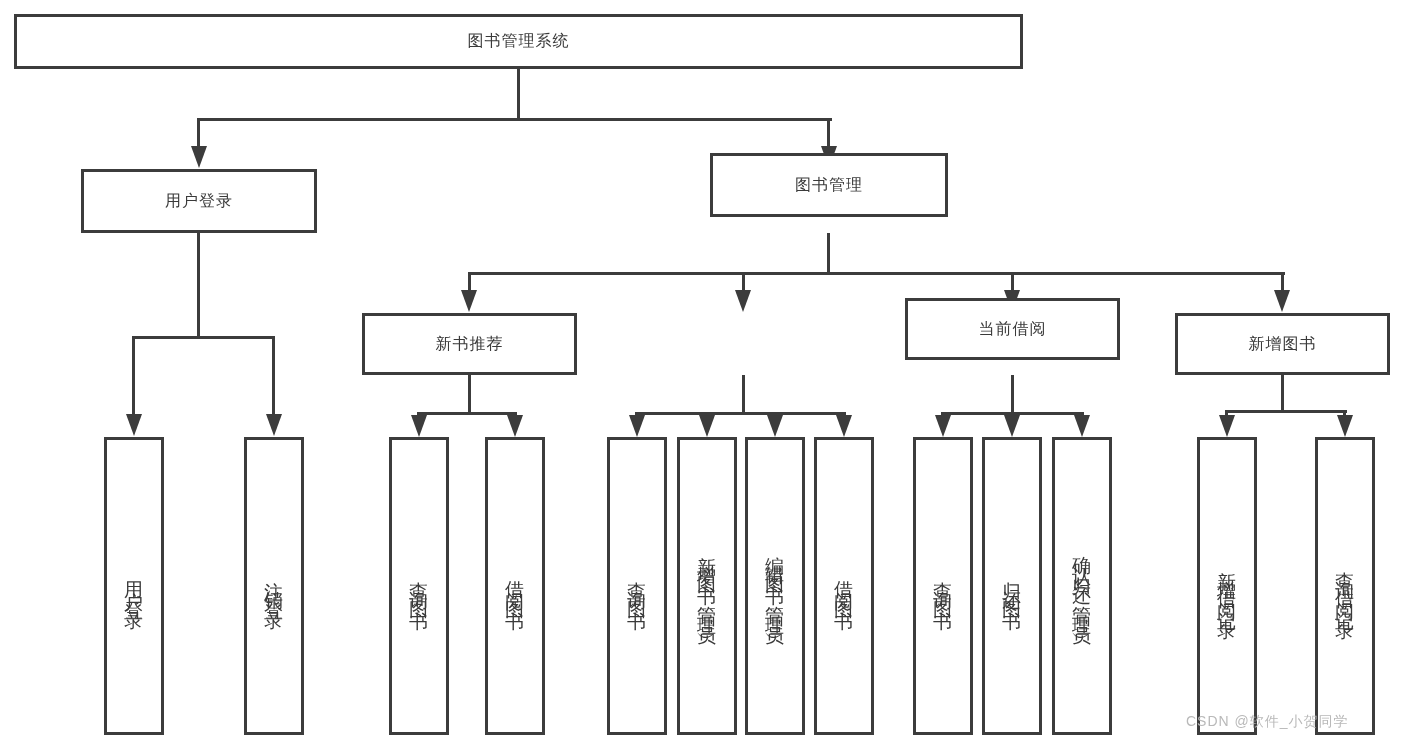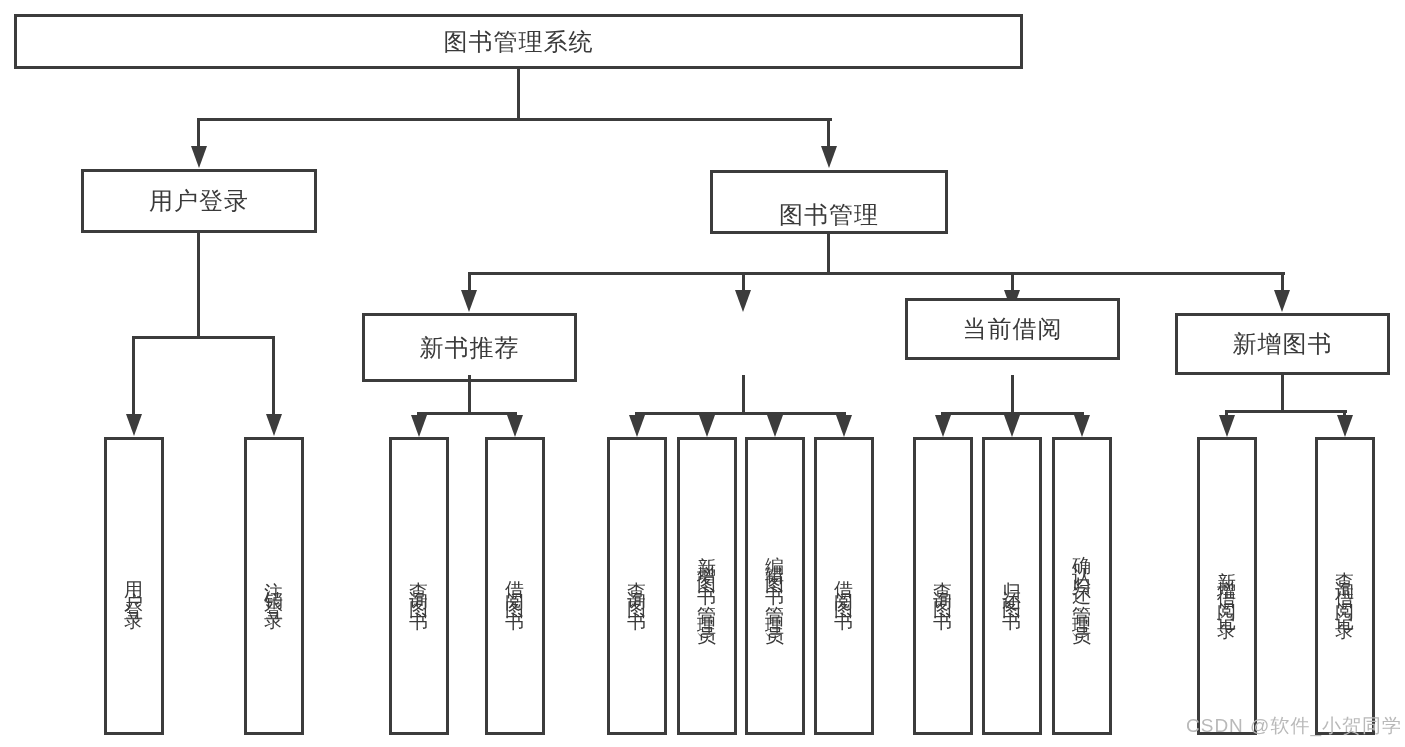--- a/index.html
+++ b/index.html
@@ -11,41 +11,41 @@
     font-family:"Liberation Sans", sans-serif;
     overflow:hidden;
   }
   .box {
     position:absolute;
     border:3px solid var(--line,#3c3c3c);
     background:#ffffff;
     display:flex; align-items:center; justify-content:center;
     color:var(--text,#3a3a3a);
   }
-  .hbox { font-size:24px; letter-spacing:1px; }
+  .hbox { font-size:16px; letter-spacing:1px; }
   .vbox span.vtext {
     writing-mode:vertical-rl;
     text-orientation:mixed;
     font-size:19px;
     letter-spacing:10px;
     color:var(--text,#3a3a3a);
     line-height:1;
   }
   .vline { position:absolute; width:3px; background:var(--line,#3c3c3c); }
   .hline { position:absolute; height:3px; background:var(--line,#3c3c3c); }
   .ahead {
     position:absolute; width:0; height:0;
     border-left:8px solid transparent;
     border-right:8px solid transparent;
     border-top:22px solid var(--line,#3c3c3c);
   }
   .watermark {
     position:absolute;
     left:1186px; top:713px;
-    font-size:19px;
+    font-size:14px;
     color:var(--watermark,#b9b9b9);
     letter-spacing:1px;
     z-index:5;
     white-space:nowrap;
   }
 </style>
 </head>
 <body>
 
 <div class="canvas">
@@ -57,21 +57,21 @@
   <div class="vline" style="left:517px; top:69px; height:49px;"></div>
   <div class="hline" style="left:197px; top:118px; width:635px;"></div>
   <div class="vline" style="left:197px; top:118px; height:32px;"></div>
   <div class="ahead" style="left:191px; top:146px;"></div>
   <div class="vline" style="left:827px; top:118px; height:32px;"></div>
   <div class="ahead" style="left:821px; top:146px;"></div>
 
   <div class="box hbox" style="left:81px; top:169px; width:236px; height:64px;">
     <span>用户登录</span>
   </div>
-  <div class="box hbox" style="left:710px; top:170px; width:238px; height:64px;align-items:flex-end;">
+  <div class="box hbox" style="left:710px; top:153px; width:238px; height:64px;">
     <span>图书管理</span>
   </div>
 
   <div class="vline" style="left:197px; top:233px; height:103px;"></div>
   <div class="hline" style="left:132px; top:336px; width:143px;"></div>
   <div class="vline" style="left:132px; top:336px; height:78px;"></div>
   <div class="ahead" style="left:126px; top:414px;"></div>
   <div class="vline" style="left:272px; top:336px; height:78px;"></div>
   <div class="ahead" style="left:266px; top:414px;"></div>
 
@@ -79,21 +79,21 @@
   <div class="hline" style="left:468px; top:272px; width:817px;"></div>
   <div class="vline" style="left:468px; top:272px; height:20px;"></div>
   <div class="ahead" style="left:461px; top:290px;"></div>
   <div class="vline" style="left:742px; top:272px; height:20px;"></div>
   <div class="ahead" style="left:735px; top:290px;"></div>
   <div class="vline" style="left:1011px; top:272px; height:20px;"></div>
   <div class="ahead" style="left:1004px; top:290px;"></div>
   <div class="vline" style="left:1281px; top:272px; height:20px;"></div>
   <div class="ahead" style="left:1274px; top:290px;"></div>
 
-  <div class="box hbox" style="left:362px; top:313px; width:215px; height:69px;justify-content:center;">
+  <div class="box hbox" style="left:362px; top:313px; width:215px; height:62px;justify-content:center;">
     <span>新书推荐</span>
   </div>
   <div class="box hbox" style="left:905px; top:298px; width:215px; height:62px;">
     <span>当前借阅</span>
   </div>
   <div class="box hbox" style="left:1175px; top:313px; width:215px; height:62px;">
     <span>新增图书</span>
   </div>
 
   <div class="vline" style="left:468px; top:375px; height:37px;"></div>

